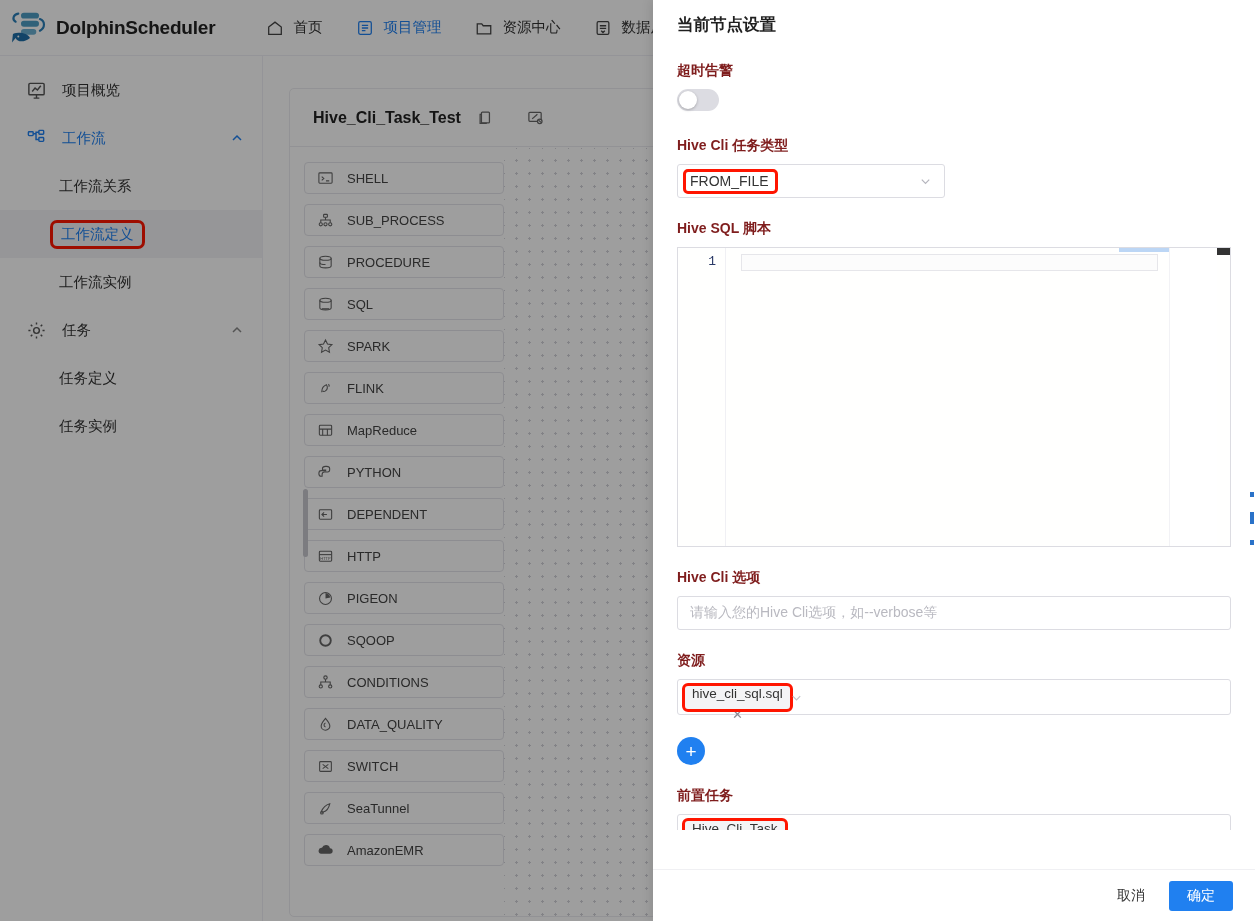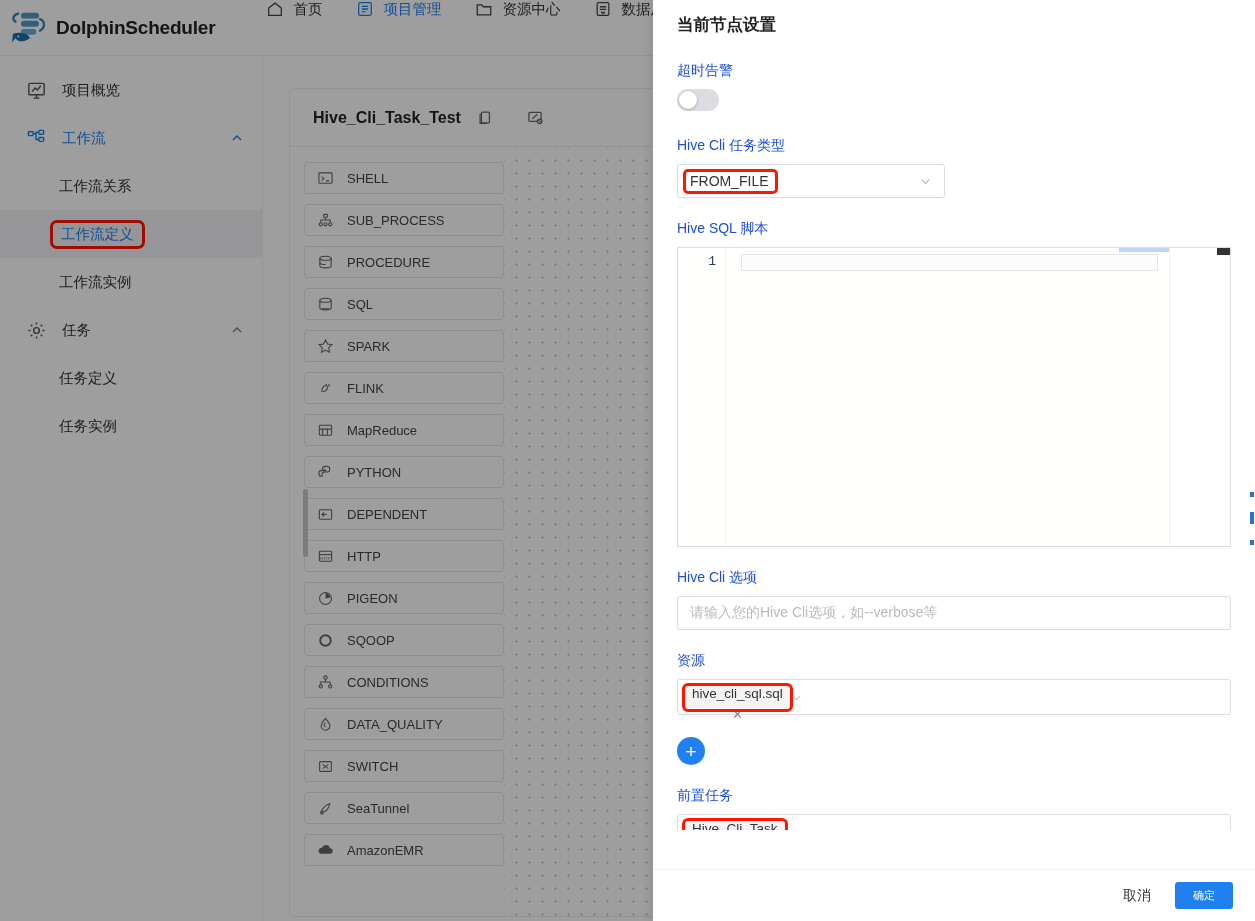--- a/index.html
+++ b/index.html
@@ -31,21 +31,21 @@
     display: flex; align-items: center; padding-left: 10px;
     z-index: 5;
   }
   .logo-wrap { display: flex; align-items: center; gap: 6px; margin-right: 34px; }
   .logo-mark { width: 40px; height: 36px; flex: none; }
   .logo-text {
     font-size: 19px; font-weight: 700; color: #222; letter-spacing: -0.2px;
   }
   .nav-items { display: flex; align-items: center; }
   .nav-item {
-    display: flex; align-items: flex-start; gap: 9px;
+    display: flex; align-items: center; gap: 9px;
     padding: 0 17px; height: 56px; font-size: 14.5px; color: #333;
     white-space: nowrap;
   }
   .nav-item.active { color: #2080f0; }
   .nav-item svg { display:block; }
 
   
   .sidebar {
     position: absolute; left: 0; top: 56px; width: 263px; height: 865px;
     background: #fff; border-right: 1px solid #efeff5;
@@ -117,21 +117,21 @@
   }
   .drawer-head {
     padding: 14px 24px 8px 24px;
   }
   .drawer-title { font-size: 16.5px; font-weight: 700; color: #1f1f1f; }
   .drawer-body {
     flex: 1; padding: 0 24px 0 24px; overflow: hidden; position: relative;
   }
   .field { margin-top: 22px; }
   .field:first-child { margin-top: 18px; }
-  .flabel { font-size: 14px; color: #1d4ed8; margin-bottom: 9px; }
+  .flabel { font-size: 14px; color: #7f1d1d; margin-bottom: 9px; font-weight: bold; }
 
   .switch {
     width: 42px; height: 22px; border-radius: 11px; background: #dcdce2;
     position: relative; display: inline-block;
   }
   .switch .knob {
     position: absolute; left: 2px; top: 2px; width: 18px; height: 18px;
     border-radius: 50%; background: #fff; box-shadow: 0 1px 3px rgba(0,0,0,.25);
   }
 
@@ -208,21 +208,21 @@
 
   .drawer-foot {
     height: 52px; border-top: 1px solid #f0f0f3;
     display: flex; align-items: center; justify-content: flex-end;
     gap: 14px; padding-right: 22px; margin-top: 39px;
   }
   .btn-cancel {
     font-size: 14px; color: #333; padding: 6px 10px;
   }
   .btn-ok {
-    background: #2080f0; color: #fff; font-size: 11px;
+    background: #2080f0; color: #fff; font-size: 14px;
     padding: 6px 18px; border-radius: 3px;
   }
 
   .edge-marks { position:absolute; right:0; top:0; width: 5px; height: 921px; z-index: 60; }
   .edge-mark { position:absolute; right:1px; width:4px; height:5px; background:#2a72c8; }
 </style>
 </head>
 <body>
 
 <div id="app">

